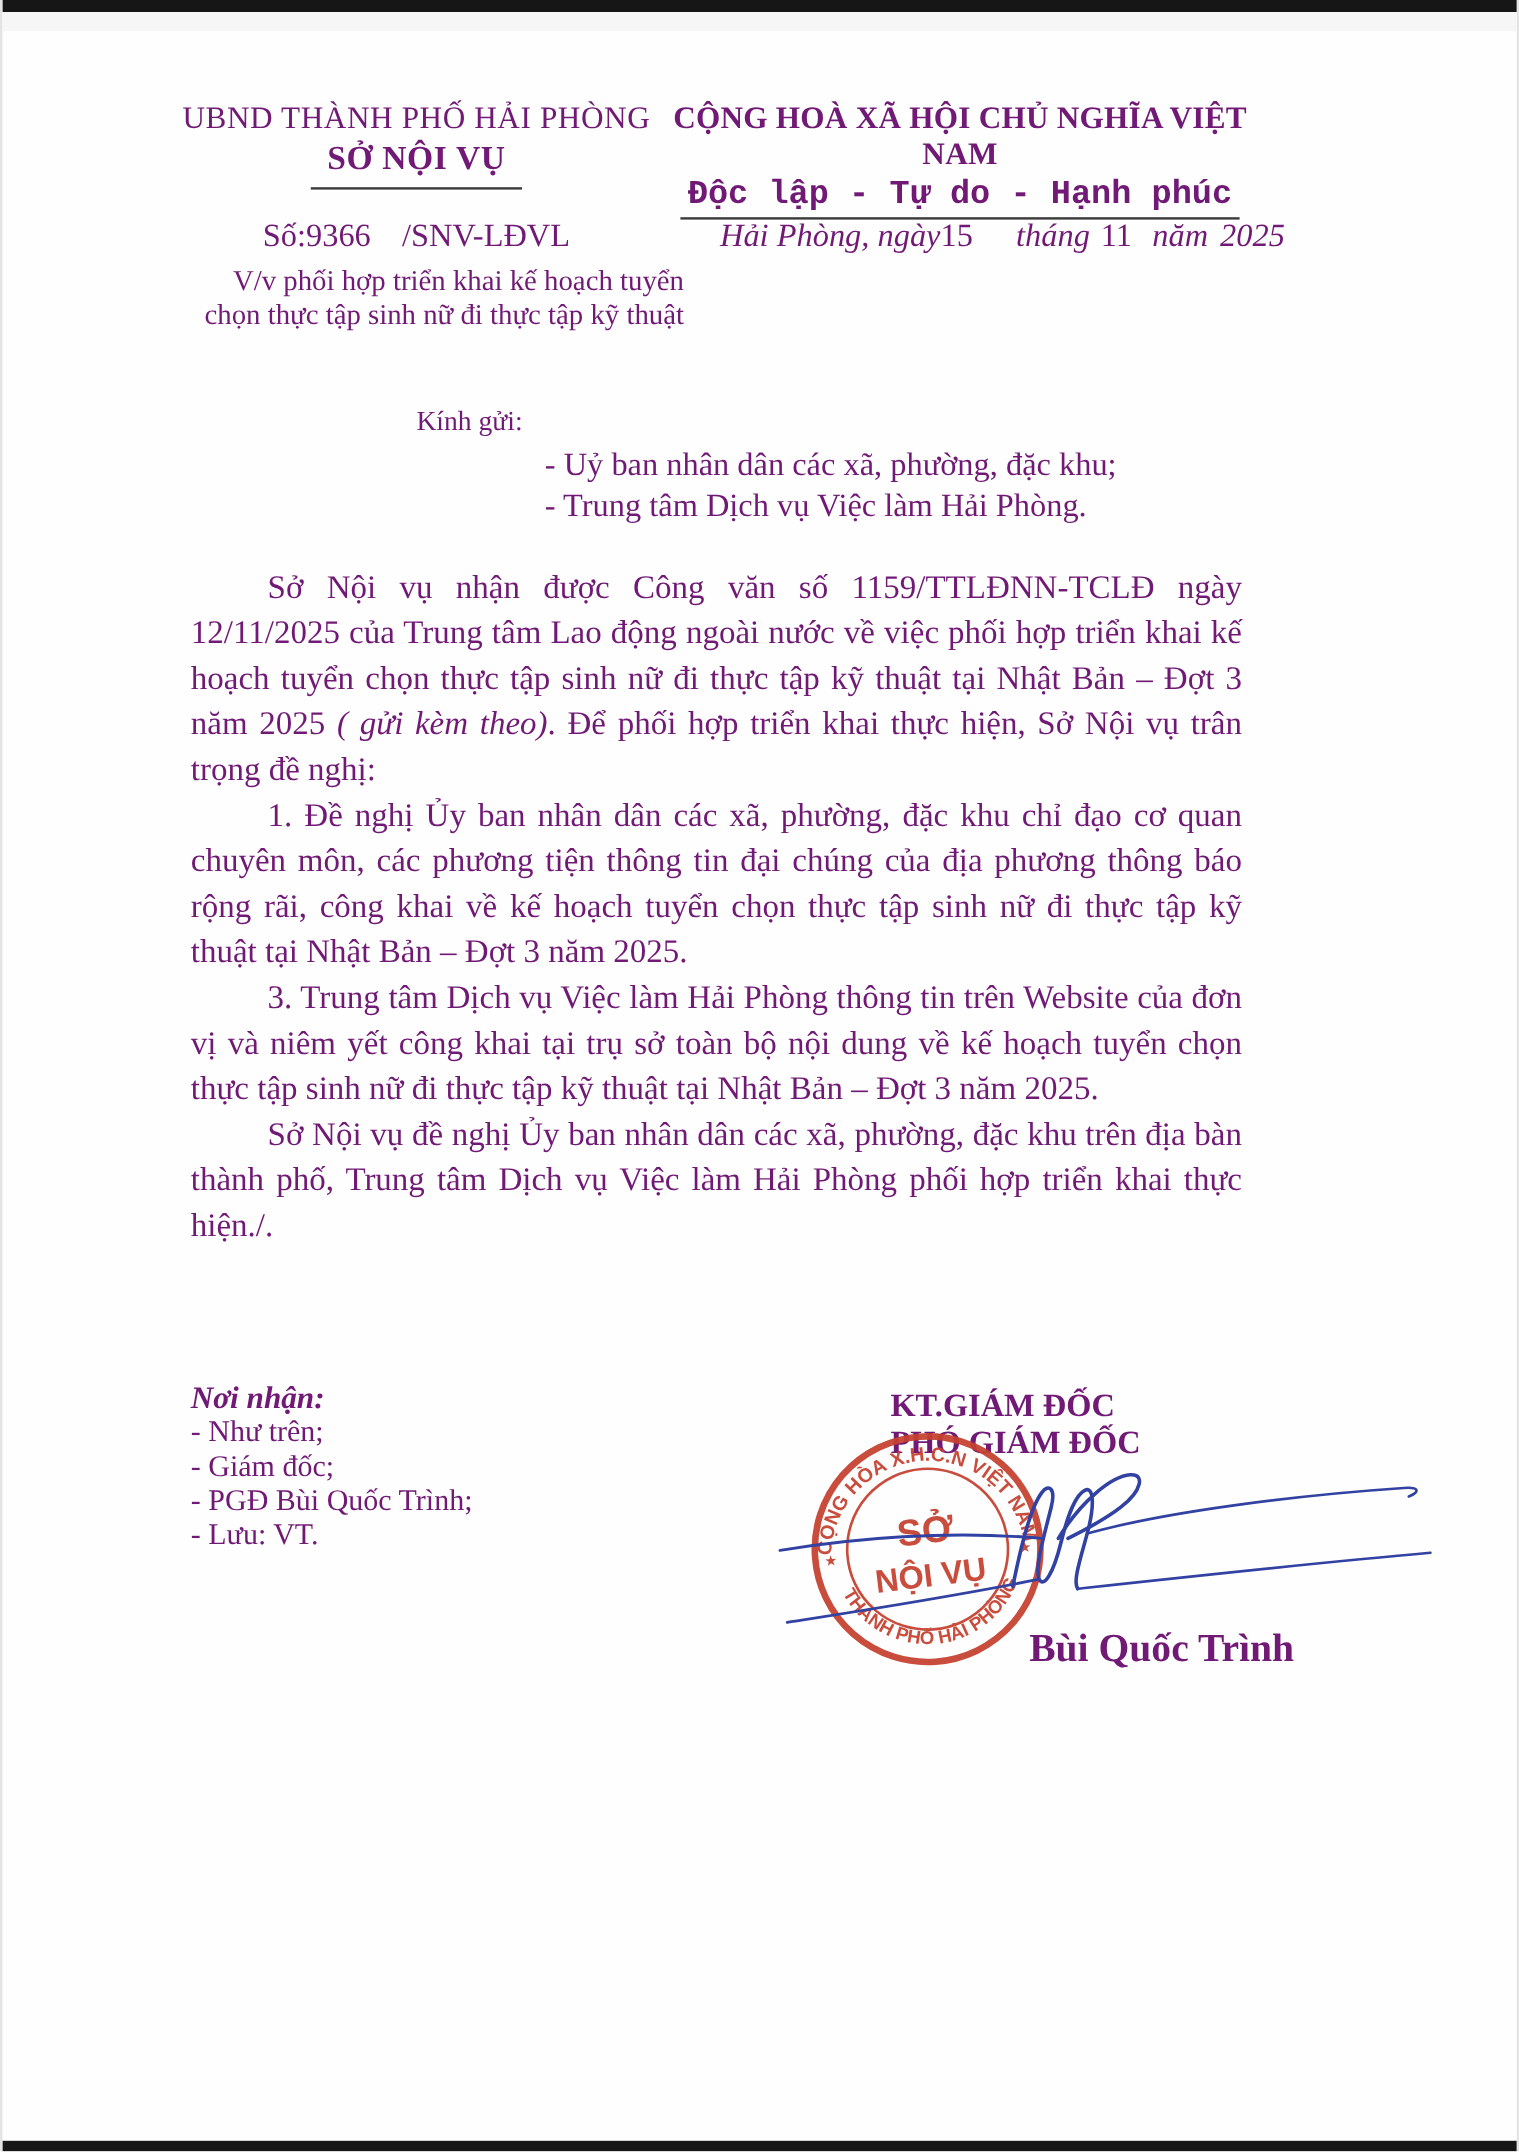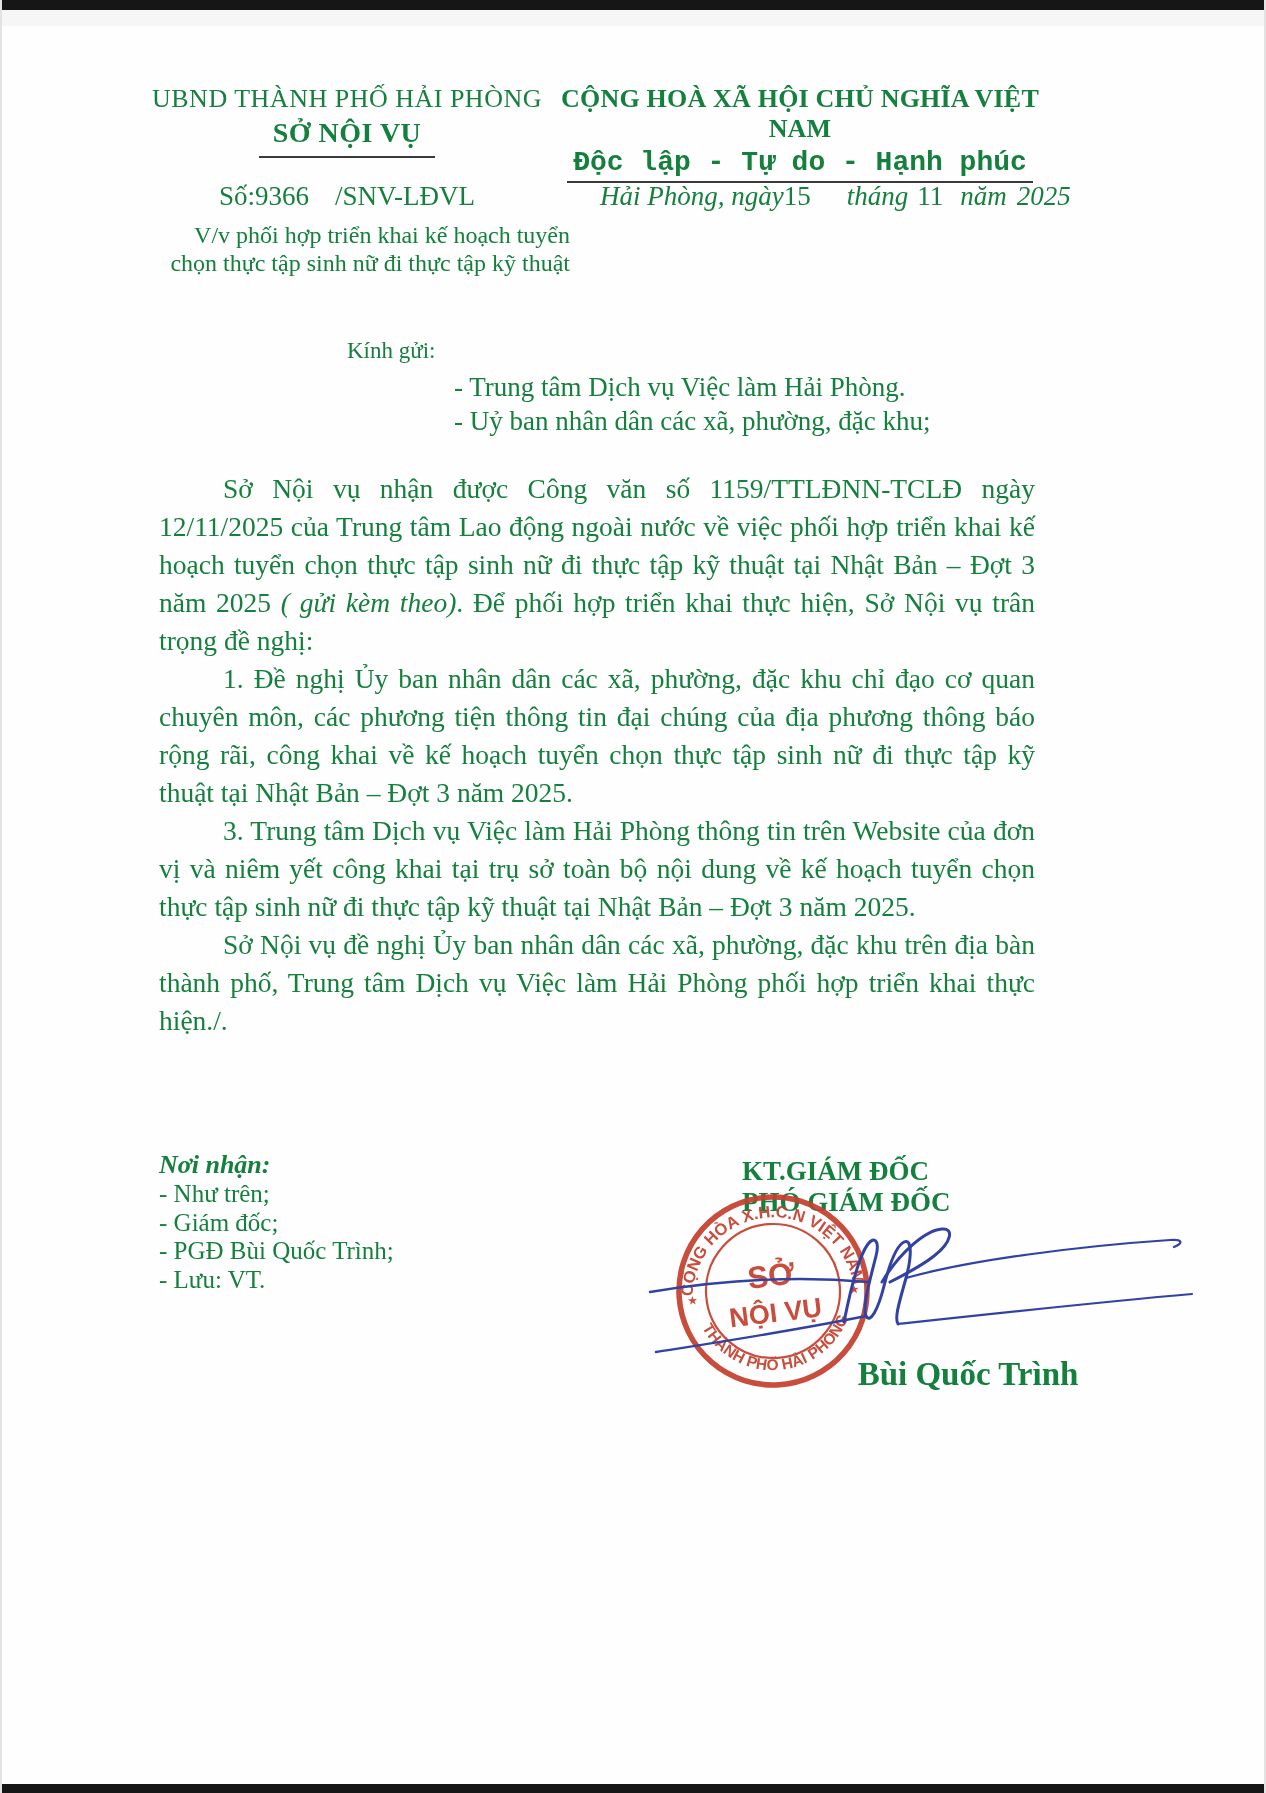--- a/index.html
+++ b/index.html
@@ -1,21 +1,21 @@
 <!DOCTYPE html>
 <html lang="vi" style="--stamp-red: #c5402f; --signature-blue: #3142a3;"><head>
 <meta charset="utf-8">
 <style>
   html,body{margin:0;padding:0;background:#ffffff;}
   .page{
     position:relative;
     width:1266px;height:1793px;
     background:#fefefe;
     font-family:"Liberation Serif","DejaVu Serif",serif;
-    color:#15803d;
+    color:#701a75;
     overflow:hidden;
     box-sizing:border-box;
     border-left:2px solid #e3e3e3;
     border-right:2px solid #e3e3e3;
   }
   .bar-top,.bar-bottom{position:absolute;left:0;width:100%;background:#161616;}
   .bar-top{top:0;height:10px;}
   .bar-bottom{bottom:0;height:9px;}
   .scan-strip{position:absolute;top:10px;left:0;width:100%;height:16px;background:#f6f6f7;}
 
@@ -98,22 +98,22 @@
   </div>
 
   <div class="subject">
       <div class="subject-line">V/v phối hợp triển khai kế hoạch tuyển</div>
       <div class="subject-line">chọn thực tập sinh nữ đi thực tập kỹ thuật</div>
     </div>
 
   <div class="salutation">
     <div class="salutation-label">Kính gửi:</div>
     <div class="salutation-recipients">
+        <div class="recipient-line">- Uỷ ban nhân dân các xã, phường, đặc khu;</div>
         <div class="recipient-line">- Trung tâm Dịch vụ Việc làm Hải Phòng.</div>
-        <div class="recipient-line">- Uỷ ban nhân dân các xã, phường, đặc khu;</div>
       </div>
   </div>
 
   <div class="doc-body">
       <p class="body-para"><span>Sở Nội vụ nhận được Công văn số 1159/TTLĐNN-TCLĐ ngày 12/11/2025 của Trung tâm Lao động ngoài nước về việc  phối hợp triển khai kế hoạch tuyển chọn thực tập sinh nữ đi thực tập kỹ thuật tại Nhật Bản – Đợt 3 năm 2025 </span><span class="it">( gửi kèm theo)</span><span>. Để phối hợp triển khai thực hiện, Sở Nội vụ trân trọng đề nghị:</span></p>
       <p class="body-para"><span>1. Đề nghị Ủy ban nhân dân các xã, phường, đặc khu chỉ đạo cơ quan chuyên môn, các phương tiện thông tin đại chúng của địa phương thông báo rộng rãi, công khai về kế hoạch tuyển chọn thực tập sinh nữ đi thực tập kỹ thuật tại Nhật Bản – Đợt 3 năm 2025.</span></p>
       <p class="body-para"><span>3. Trung tâm Dịch vụ Việc làm Hải Phòng thông tin trên Website của đơn vị và niêm yết công khai tại trụ sở toàn bộ nội dung về kế hoạch tuyển chọn thực tập sinh nữ đi thực tập kỹ thuật tại Nhật Bản – Đợt 3 năm 2025.</span></p>
       <p class="body-para"><span>Sở Nội vụ đề nghị Ủy ban nhân dân các xã, phường, đặc khu trên địa bàn thành phố, Trung tâm Dịch vụ Việc làm Hải Phòng  phối hợp triển khai thực hiện./.</span></p>
     </div>
 

